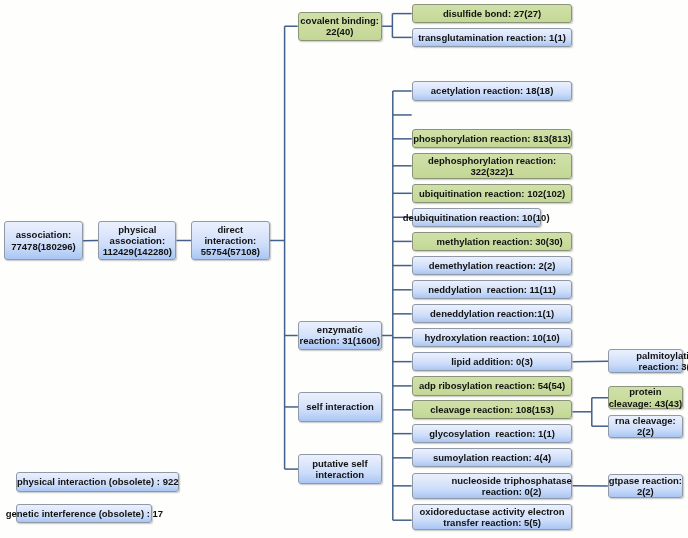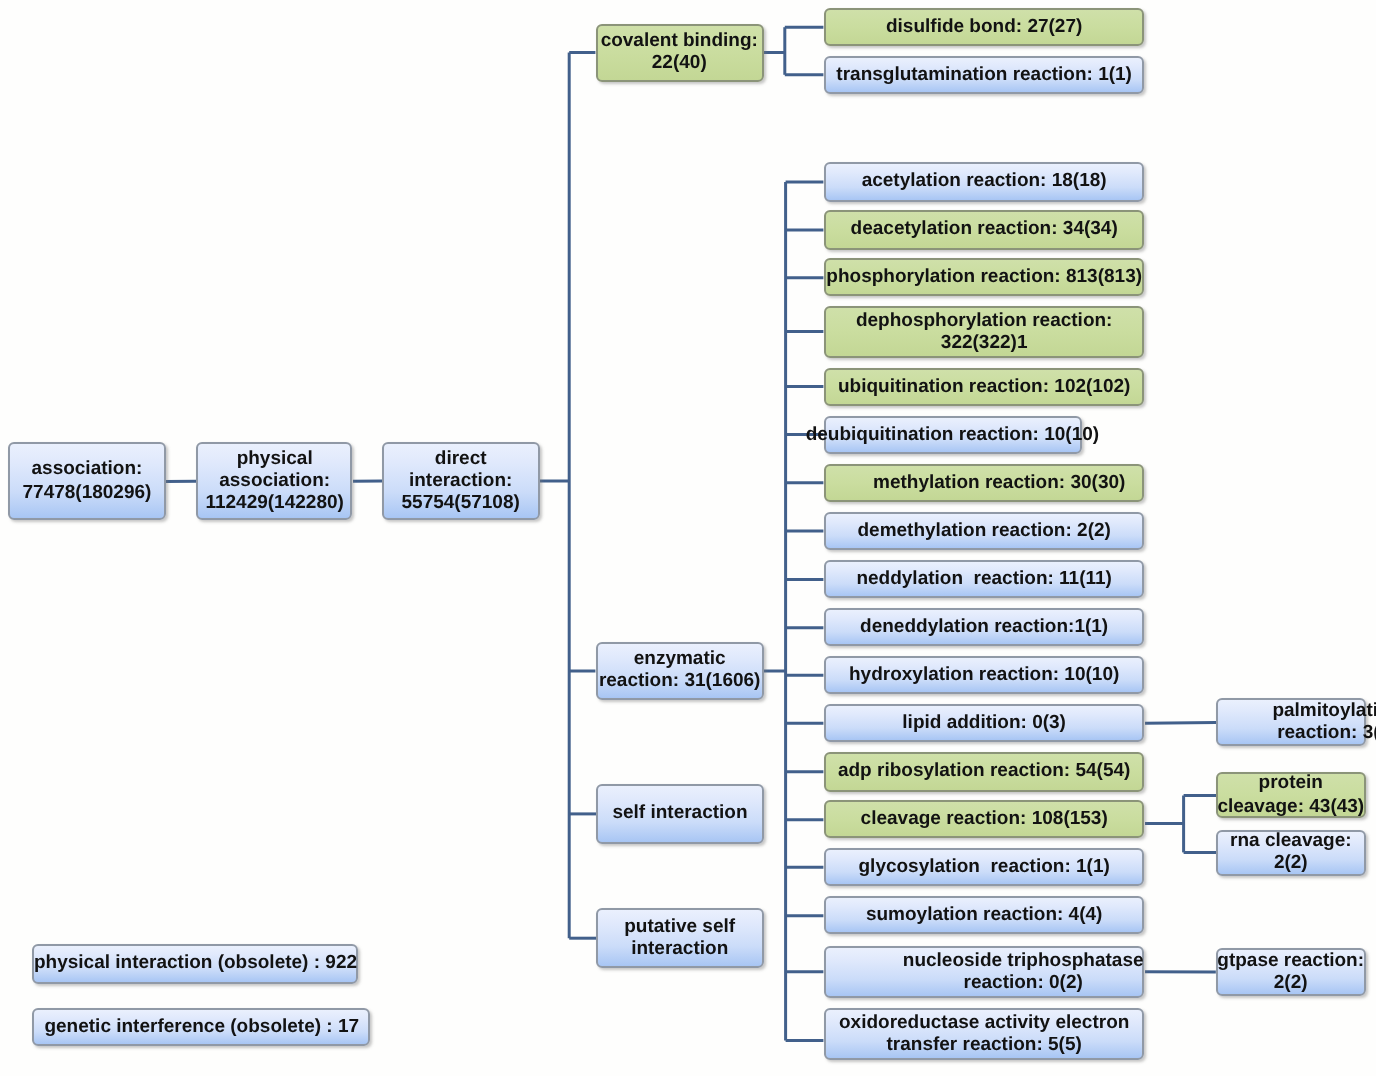--- a/index.html
+++ b/index.html
@@ -106,23 +106,20 @@
     </div>
     <div class="node blue" style="left: 298px; top: 454.3px; width: 83.7px; height: 29.6px;">
       <span><span class="ln">putative self</span><span class="ln">interaction</span></span>
     </div>
     <div class="node blue" style="left: 298px; top: 392px; width: 84px; height: 29.9px;">
       <span><span class="ln">self interaction</span></span>
     </div>
     <div class="node blue" style="left: 411.7px; top: 81.4px; width: 160.8px; height: 19.2px;">
       <span>acetylation reaction: 18(18)</span>
     </div>
-    <div class="node green" style="left: 411.7px; top: 105.3px; width: 160.8px; height: 19.3px;">
-      <span>deacetylation reaction: 34(34)</span>
-    </div>
     <div class="node green" style="left: 411.7px; top: 129.2px; width: 160.8px; height: 19.3px;">
       <span>phosphorylation reaction: 813(813)</span>
     </div>
     <div class="node green" style="left: 411.7px; top: 152.8px; width: 160.8px; height: 26px;">
       <span><span class="ln">dephosphorylation reaction:</span><span class="ln">322(322)1</span></span>
     </div>
     <div class="node green" style="left: 411.7px; top: 183.6px; width: 160.8px; height: 19.4px;">
       <span>ubiquitination reaction: 102(102)</span>
     </div>
     <div class="node blue" style="left: 411.7px; top: 207.6px; width: 129px; height: 19.3px;">
@@ -172,16 +169,16 @@
     </div>
     <div class="node blue" style="left: 608px; top: 414.6px; width: 74.8px; height: 23.2px;">
       <span><span class="ln">rna cleavage:</span><span class="ln">2(2)</span></span>
     </div>
     <div class="node blue" style="left: 607.9px; top: 474.3px; width: 74.9px; height: 23.4px;">
       <span><span class="ln">gtpase reaction:</span><span class="ln">2(2)</span></span>
     </div>
     <div class="node blue" style="left: 16.2px; top: 472.3px; width: 163.1px; height: 19.4px;">
       <span>physical interaction (obsolete) : 922</span>
     </div>
-    <div class="node blue" style="left: 16.4px; top: 503.5px; width: 169px; height: 19.4px;">
+    <div class="node blue" style="left: 16.4px; top: 503.5px; width: 136px; height: 19.4px;">
       <span>genetic interference (obsolete) : 17</span>
     </div>
   </div>
 
 </body></html>

